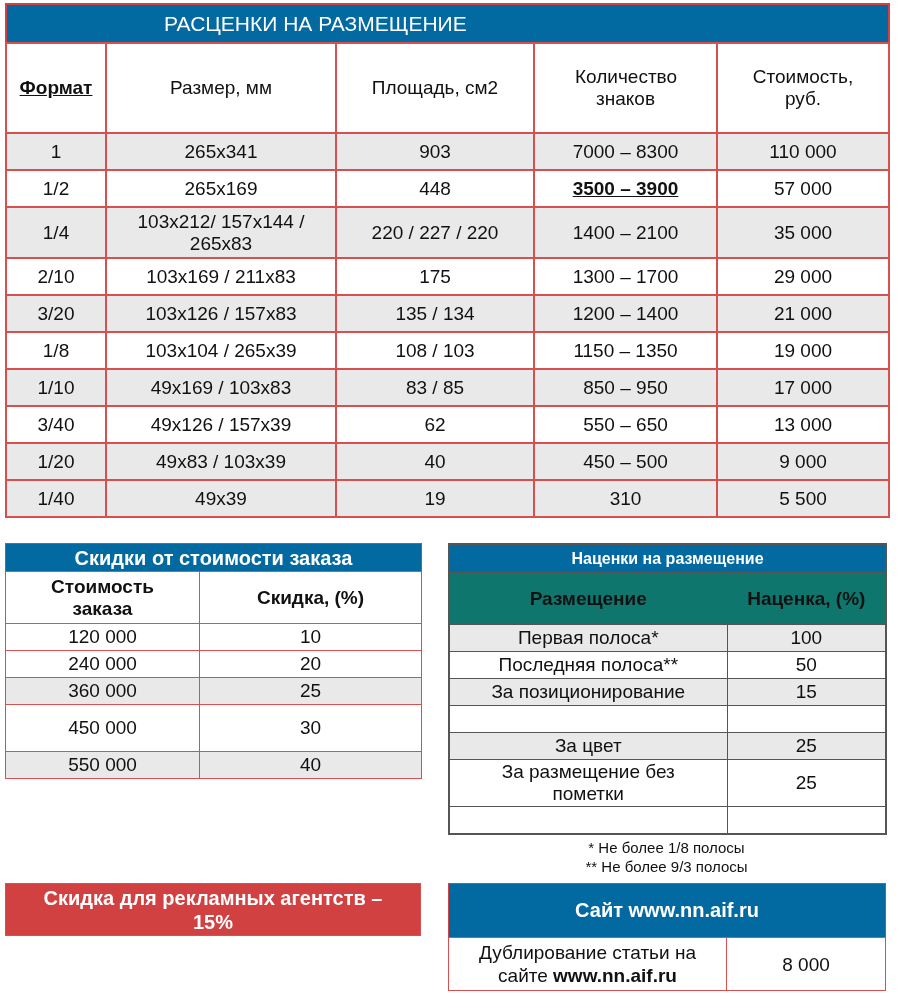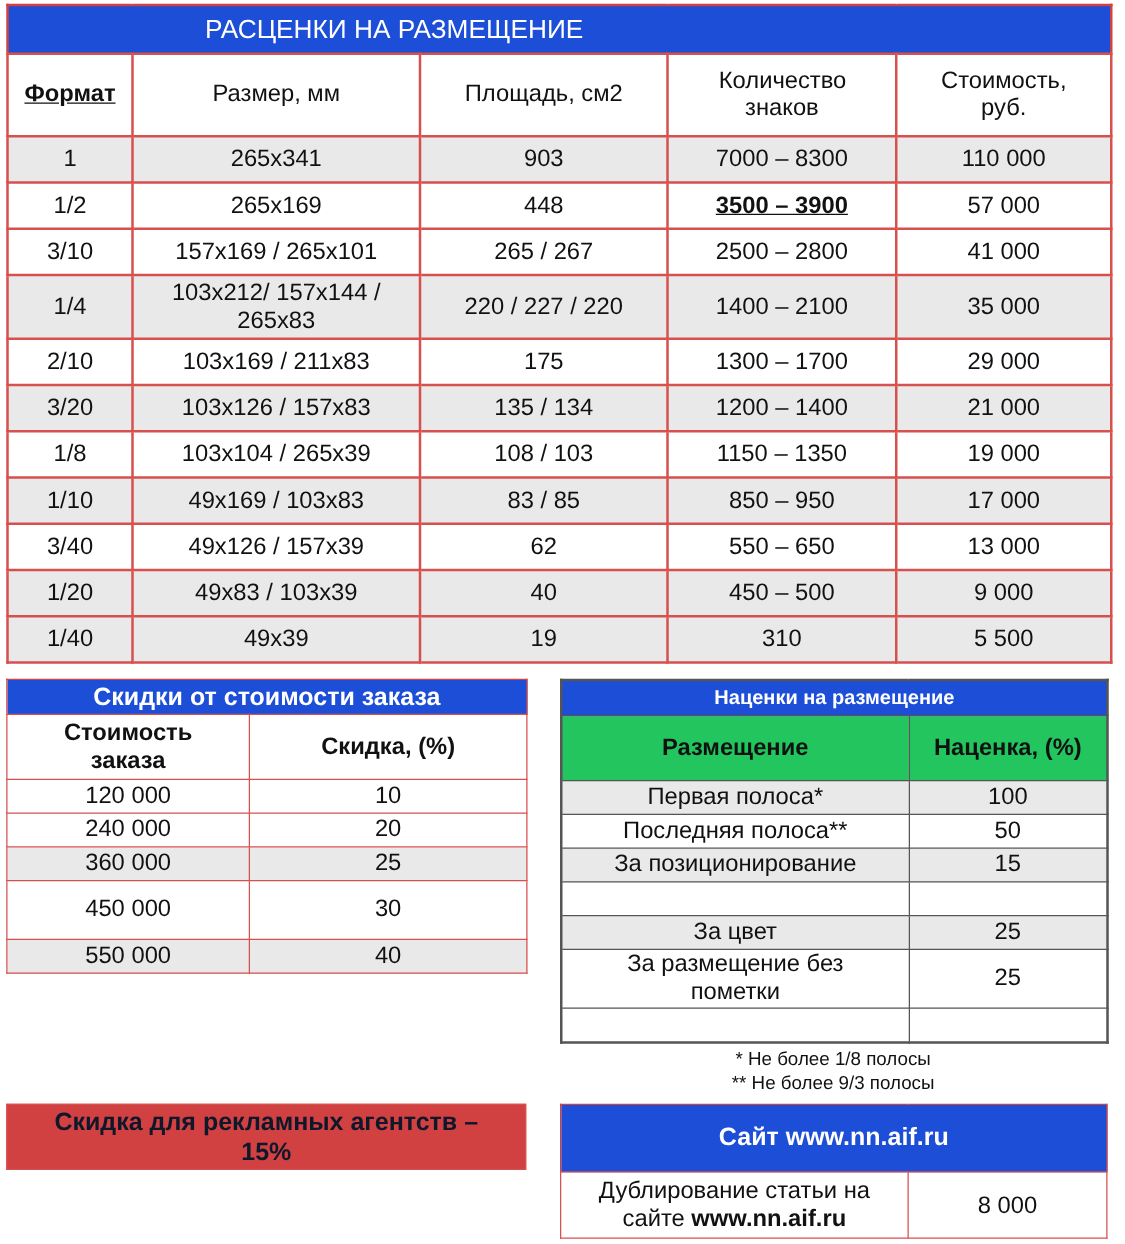--- a/index.html
+++ b/index.html
@@ -1,20 +1,20 @@
 <!DOCTYPE html>
 <html><head>
   <meta charset="utf-8">
   <style>
     html, body { margin: 0; padding: 0; background: #ffffff; }
     body { width: 900px; height: 995px; position: relative; overflow: hidden;
            font-family: "Liberation Sans", sans-serif; color: #111; }
     table { border-collapse: collapse; table-layout: fixed; position: absolute; }
     td, th { text-align: center; vertical-align: middle; padding: 0 4px; font-weight: normal; }
-    .red { background: #1d4ed8; color: #fff; }
+    .red { background: #0369a1; color: #fff; }
     .gray { background: #e9e9e9; }
     .white { background: #ffffff; }
 
     
     #main { left: 5px; top: 3px; width: 883px; border: 2px solid #d14141; }
     #main td { border: 2px solid #d6504e; font-size: 19px; line-height: 22px; }
     #main .title-cell { height: 37px; font-size: 21px; text-align: left; padding-left: 157px; border: none; }
     #main .head td { height: 56px; background: #fff; }
     #main .head td.bold { font-weight: bold; }
     #main tr.r td { height: 35px; }
@@ -26,30 +26,30 @@
     #disc td { border: 1px solid #d6504e; font-size: 19px; line-height: 22px; }
     #disc .title-cell { height: 27px; font-size: 20px; font-weight: bold; border: none; }
     #disc .head td { height: 51px; font-weight: bold; background: #fff; font-size: 19px; }
     #disc tr.r td { height: 26px; }
     #disc tr.tall td { height: 46px; }
 
     
     #mark { left: 448px; top: 543px; width: 437px; border: 2px solid #555; }
     #mark td { border: 1px solid #555; font-size: 19px; line-height: 22px; }
     #mark .title-cell { height: 27px; font-size: 16px; font-weight: bold; border: none; border-bottom: 1px solid #555; }
-    #mark .head td { height: 51px; font-weight: bold; background: #22c55e; }
+    #mark .head td { height: 51px; font-weight: bold; background: #0f766e; }
     #mark tr.r td { height: 26px; }
     #mark tr.tall td { height: 46px; }
 
     .footnotes { position: absolute; left: 448px; top: 838px; width: 437px; text-align: center;
                  font-size: 15px; line-height: 19px; }
 
     
     #agency { position: absolute; left: 5px; top: 883px; width: 416px; height: 53px;
-              background: #d14141; color: #0f172a; text-align: center; font-weight: bold;
+              background: #d14141; color: #ffffff; text-align: center; font-weight: bold;
               font-size: 20px; line-height: 24px; display: flex; align-items: center; justify-content: center;
               border: 1px solid #d6504e; box-sizing: border-box; }
 
     
     #site { left: 448px; top: 883px; width: 437px; border: 1px solid #d14141; }
     #site td { border: 1px solid #d6504e; font-size: 19px; line-height: 23px; }
     #site .title-cell { height: 53px; font-size: 20px; font-weight: bold; border: none; }
     #site tr.r td { height: 52px; background: #fff; }
   </style>
 </head>
@@ -64,43 +64,36 @@
       <col style="width:172px">
     </colgroup>
   <tbody>
       <tr>
     <td colspan="5" class="red title-cell">РАСЦЕНКИ НА РАЗМЕЩЕНИЕ</td>
   </tr>
   <tr class="head">
     <td class="bold">Формат</td>
     <td>Размер, мм</td>
     <td>Площадь, см2</td>
-    <td style="padding:4px 40px">Количество знаков</td>
+    <td style="padding:16px 40px">Количество знаков</td>
     <td style="padding:0 25px">Стоимость, руб.</td>
   </tr>
   <tr class="r gray">
     <td>1</td>
     <td>265x341</td>
     <td>903</td>
     <td>7000 – 8300</td>
     <td>110 000</td>
   </tr>
   <tr class="r white">
     <td>1/2</td>
     <td>265x169</td>
     <td>448</td>
     <td class="bold">3500 – 3900</td>
     <td>57 000</td>
-  </tr>
-  <tr class="r white">
-    <td>3/10</td>
-    <td>157x169 / 265x101</td>
-    <td>265 / 267</td>
-    <td>2500 – 2800</td>
-    <td>41 000</td>
   </tr>
   <tr class="tall gray">
     <td>1/4</td>
     <td style="padding:0 20px">103x212/ 157x144 / 265x83</td>
     <td>220 / 227 / 220</td>
     <td>1400 – 2100</td>
     <td>35 000</td>
   </tr>
   <tr class="r white">
     <td>2/10</td>

